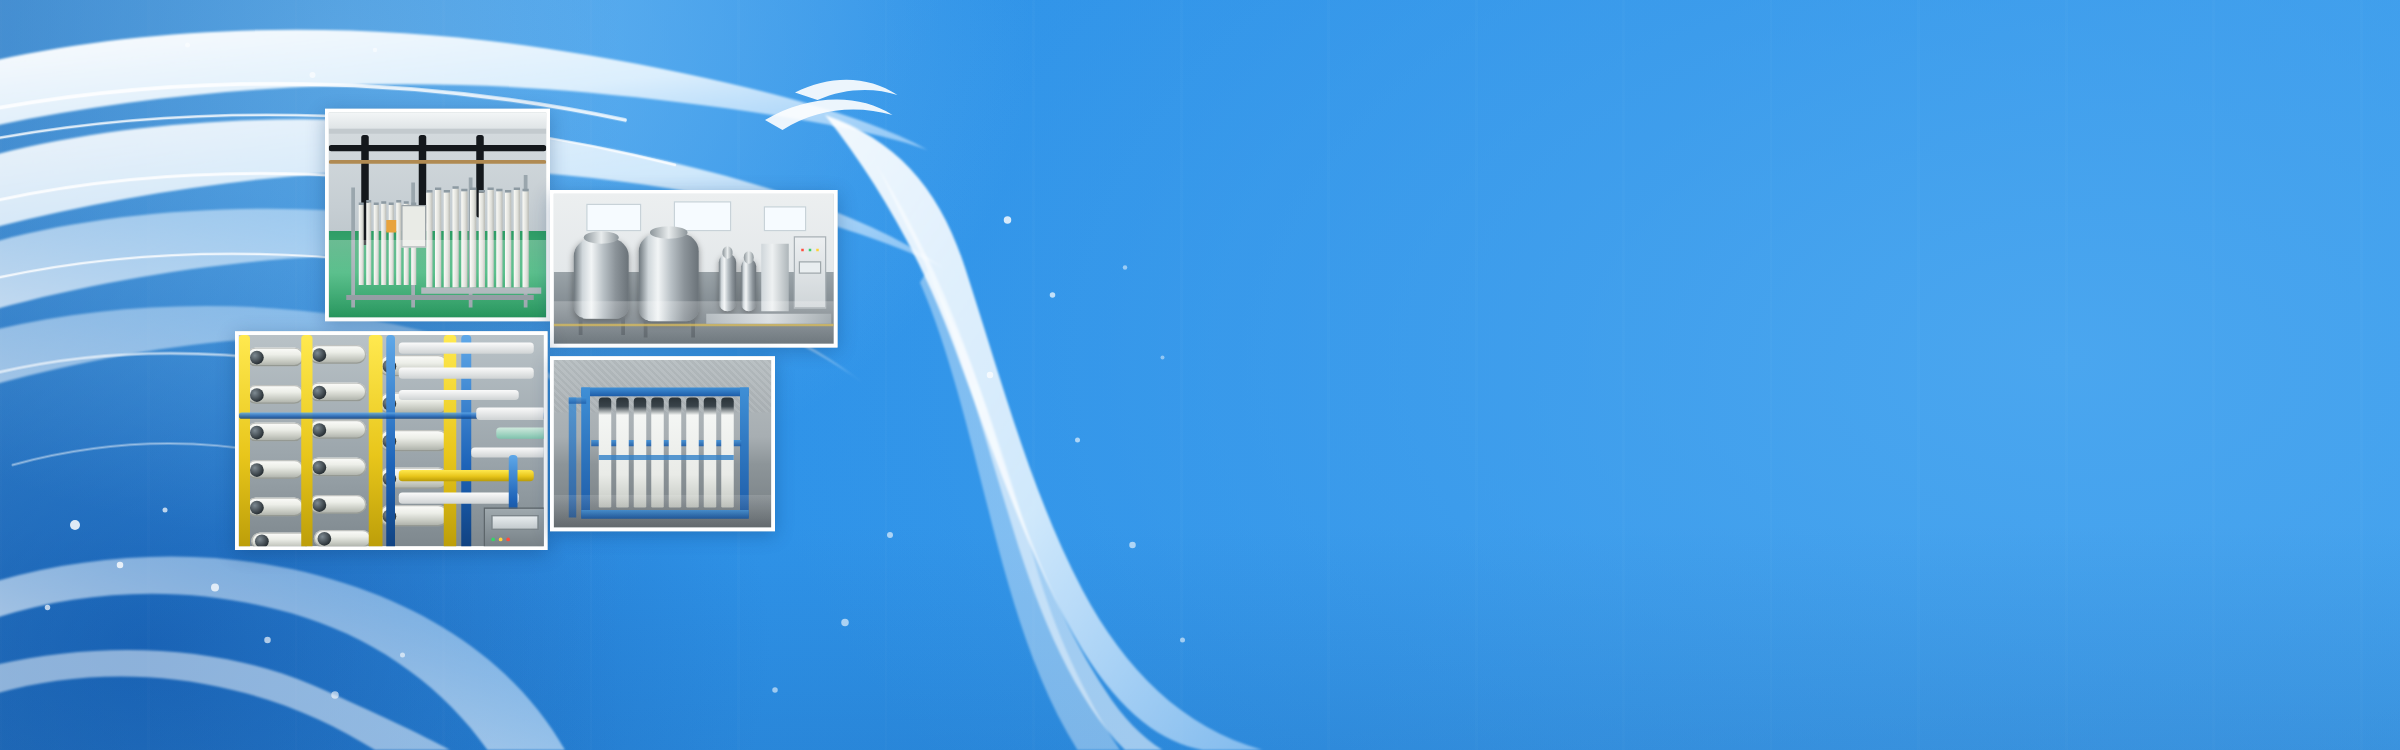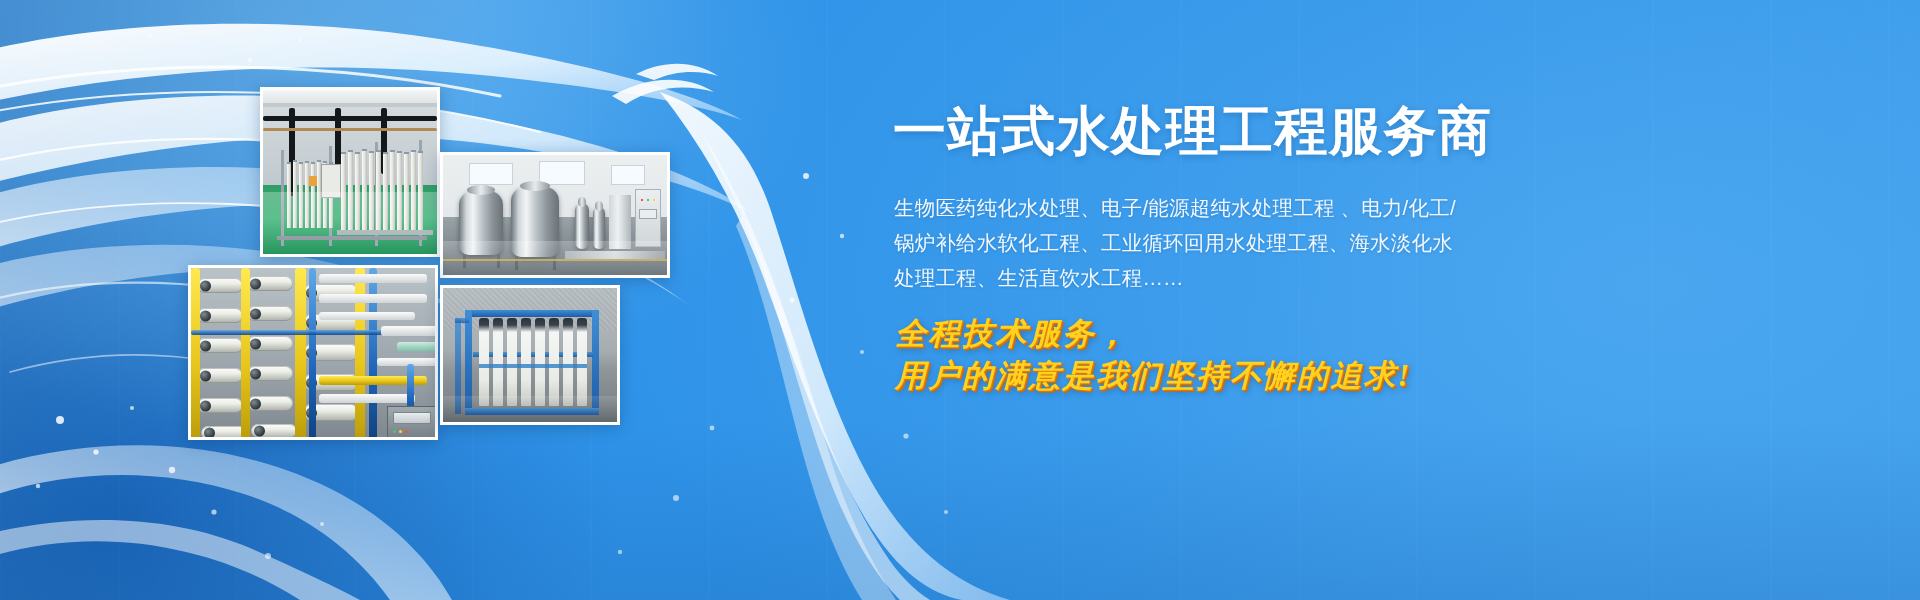--- a/index.html
+++ b/index.html
@@ -387,24 +387,14 @@
         <div class="membrane" style="left:134px;top:30px;width:10px;height:88px;"></div>
 
         <div class="box" style="left:36px;top:76px;width:108px;height:4px;background:#2f7fc8;opacity:.8"></div>
 
         <div class="box" style="left:0;right:0;bottom:0;height:26px;
              background:linear-gradient(rgba(255,255,255,.12),rgba(0,0,0,.16));"></div>
       </div>
     </div>
   </div>
 
-  <div class="copy">
-    <div class="headline">一站式水处理工程服务商</div>
-
-    <div class="lede">生物医药纯化水处理、电子/能源超纯水处理工程 、电力/化工/锅炉补给水软化工程、工业循环回用水处理工程、海水淡化水处理工程、生活直饮水工程……</div>
-
-    <div class="slogan">
-      <div class="slogan-line l1">全程技术服务，</div>
-      <div class="slogan-line l2">用户的满意是我们坚持不懈的追求!</div>
-    </div>
-  </div>
 
 </div>
 
 </body></html>

